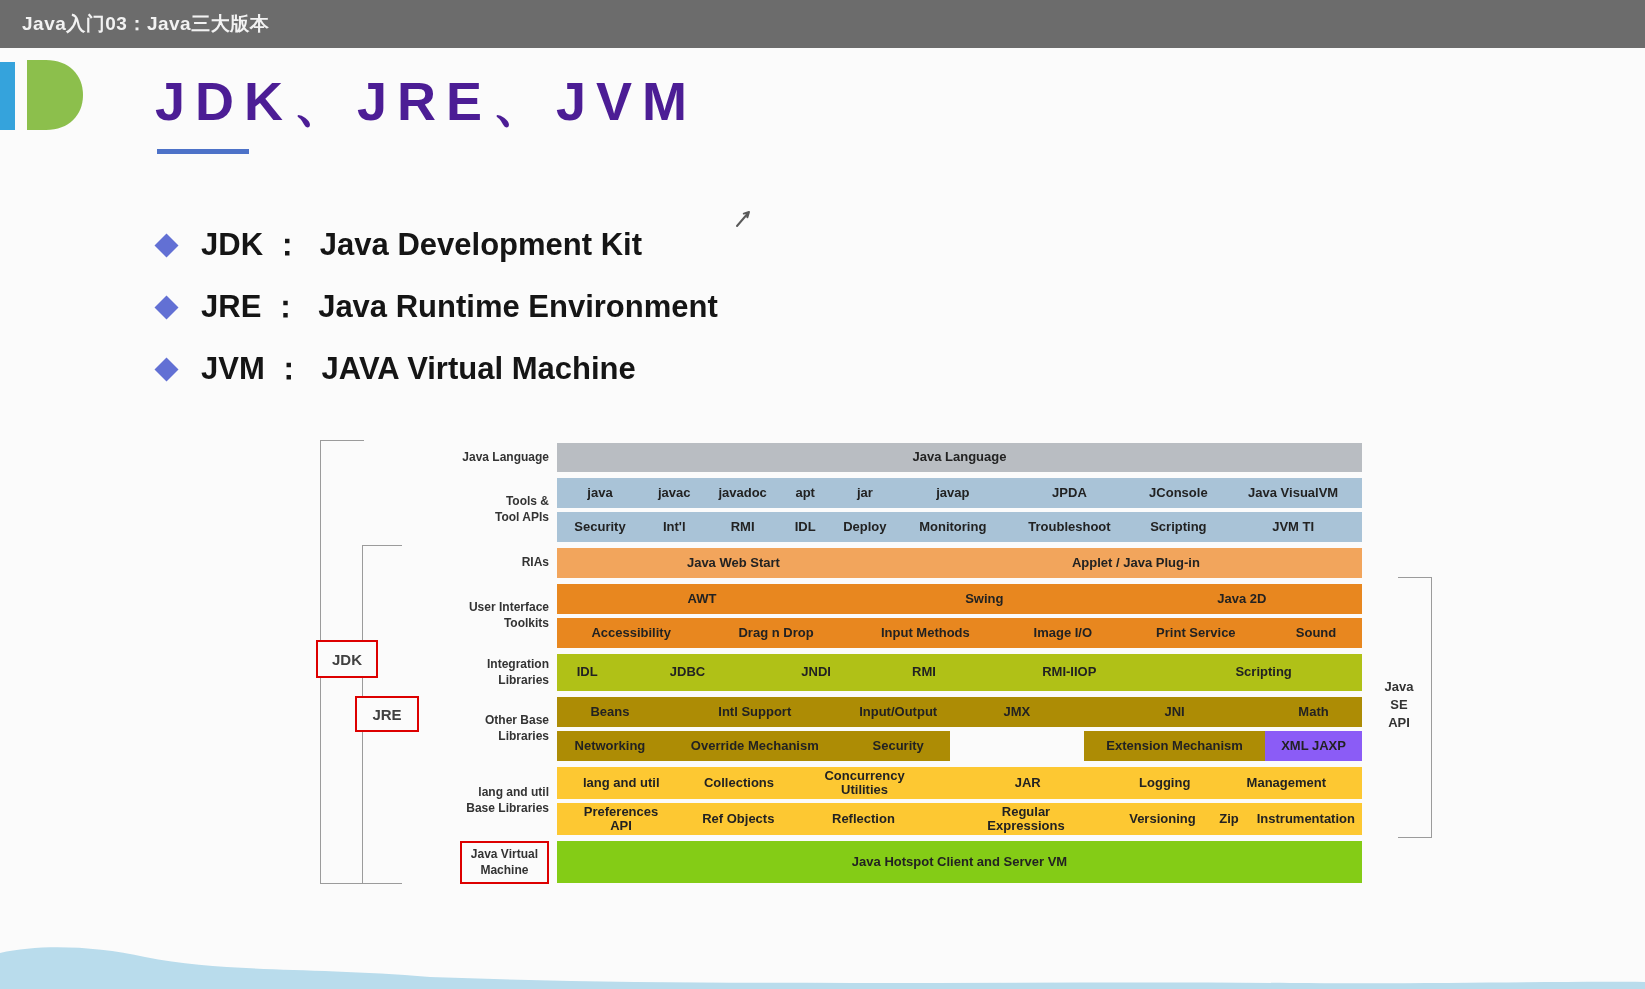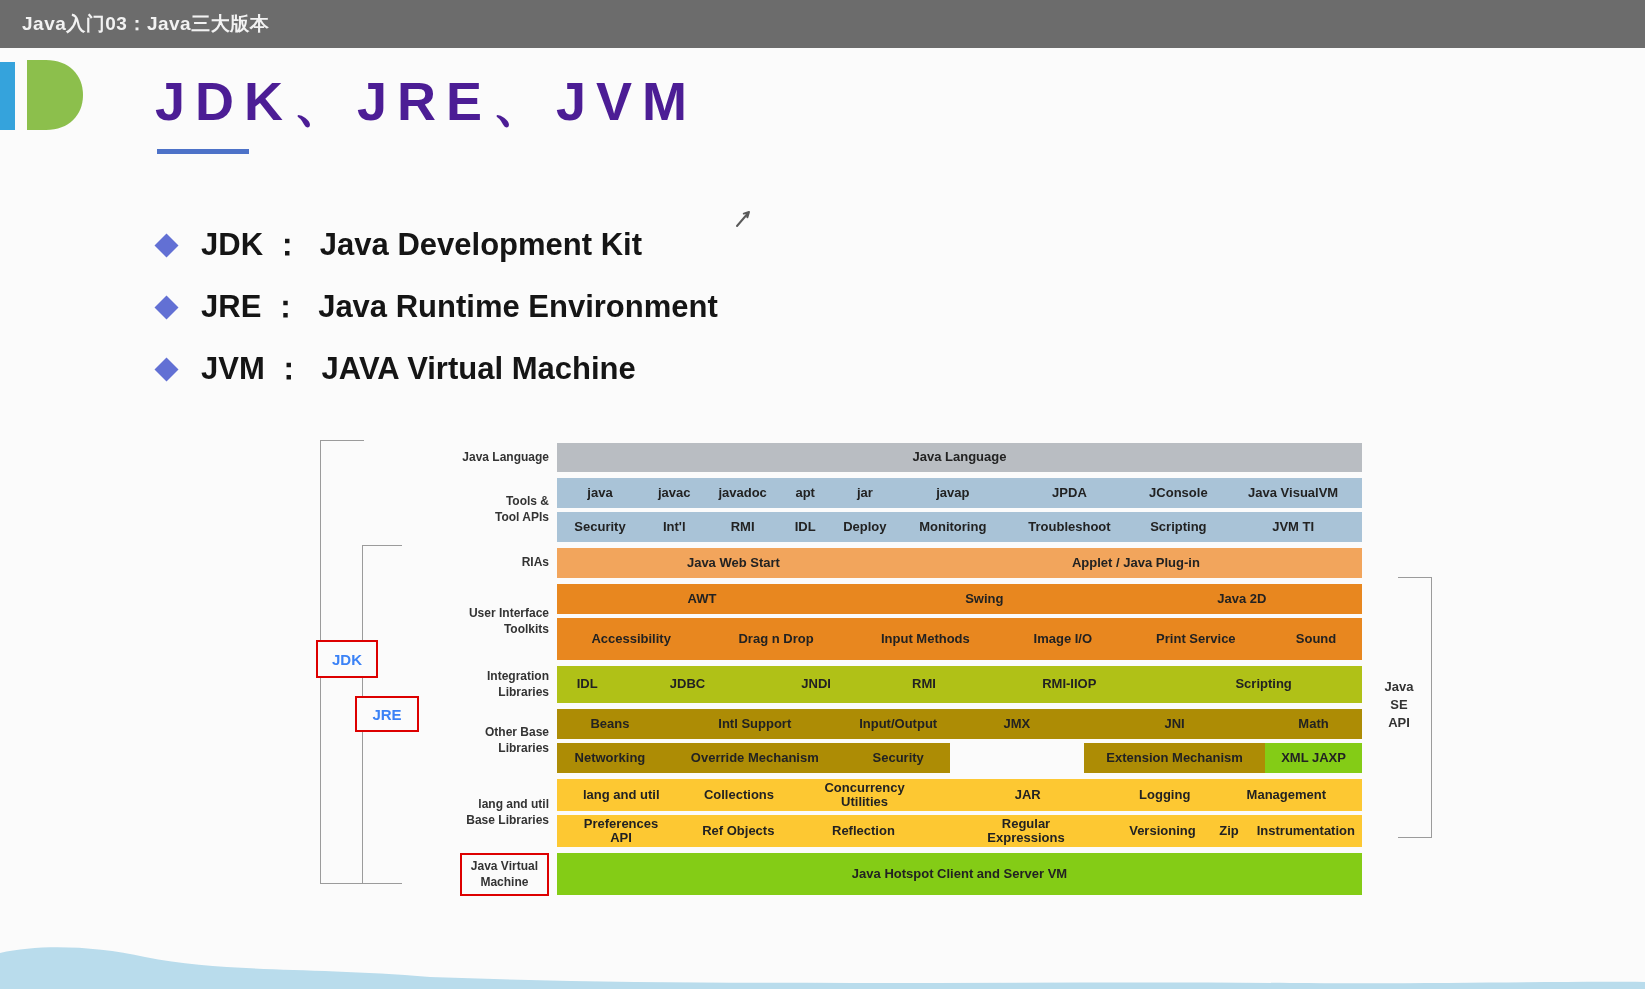--- a/index.html
+++ b/index.html
@@ -43,21 +43,21 @@
   .bracket { position:absolute; }
   .jdk-bracket { left:320px; top:440px; width:44px; height:444px;
                  border-left:1px solid #9b9b9b; border-top:1px solid #9b9b9b; border-bottom:1px solid #9b9b9b; }
   .jre-bracket { left:362px; top:545px; width:40px; height:339px;
                  border-left:1px solid #9b9b9b; border-top:1px solid #9b9b9b; border-bottom:1px solid #9b9b9b; }
   .api-bracket { left:1398px; top:577px; width:34px; height:261px;
                  border-right:1px solid #9b9b9b; border-top:1px solid #9b9b9b; border-bottom:1px solid #9b9b9b; }
 
   .redbox { position:absolute; border:2px solid #dd0000; background:#fbfbfb;
             display:flex; align-items:center; justify-content:center;
-            font-size:15px; font-weight:700; color:#3b82f6; z-index:3; }
+            font-size:15px; font-weight:700; color:#404040; z-index:3; }
   .jdk-box { left:316px; top:640px; width:62px; height:38px; }
   .jre-box { left:355px; top:696px; width:64px; height:36px; }
 
   .api-label { position:absolute; left:1375px; top:678px; width:48px; text-align:center;
                font-size:13px; font-weight:700; color:#333; line-height:1.4; white-space:pre-line; }
 
   .bottom-wave { position:absolute; left:0; bottom:0; width:1645px; height:52px; }
 </style>
 </head>
 <body>
@@ -209,21 +209,21 @@
             <div class="dcell" style="flex-grow: 288; background: rgb(232, 135, 31);">
               <span>AWT</span>
             </div>
             <div class="dcell" style="flex-grow: 273; background: rgb(232, 135, 31);">
               <span>Swing</span>
             </div>
             <div class="dcell" style="flex-grow: 238; background: rgb(232, 135, 31);">
               <span>Java 2D</span>
             </div>
           </div>
-          <div class="drow" style="height: 42px;">
+          <div class="drow" style="height: 30px;">
             <div class="dcell" style="flex-grow: 146; background: rgb(232, 135, 31);">
               <span>Accessibility</span>
             </div>
             <div class="dcell" style="flex-grow: 139; background: rgb(232, 135, 31);">
               <span>Drag n Drop</span>
             </div>
             <div class="dcell" style="flex-grow: 155; background: rgb(232, 135, 31);">
               <span>Input Methods</span>
             </div>
             <div class="dcell" style="flex-grow: 115; background: rgb(232, 135, 31);">
@@ -301,21 +301,21 @@
             </div>
             <div class="dcell" style="flex-grow: 100; background: rgb(173, 140, 5);">
               <span>Security</span>
             </div>
             <div class="dcell" style="flex-grow: 132; background: #f97316; margin-top: 48px;">
               <span>Serialization</span>
             </div>
             <div class="dcell" style="flex-grow: 179; background: rgb(173, 140, 5);">
               <span>Extension Mechanism</span>
             </div>
-            <div class="dcell" style="flex-grow: 94; background: #84cc16;">
+            <div class="dcell" style="flex-grow: 94; background: #8b5cf6;">
               <span>XML JAXP</span>
             </div>
           </div>
         </div>
       </div>
       <div class="dgroup">
         <div class="dlabel-col">
           <div class="dlabel-text">lang and util
 Base Libraries</div>
         </div>

